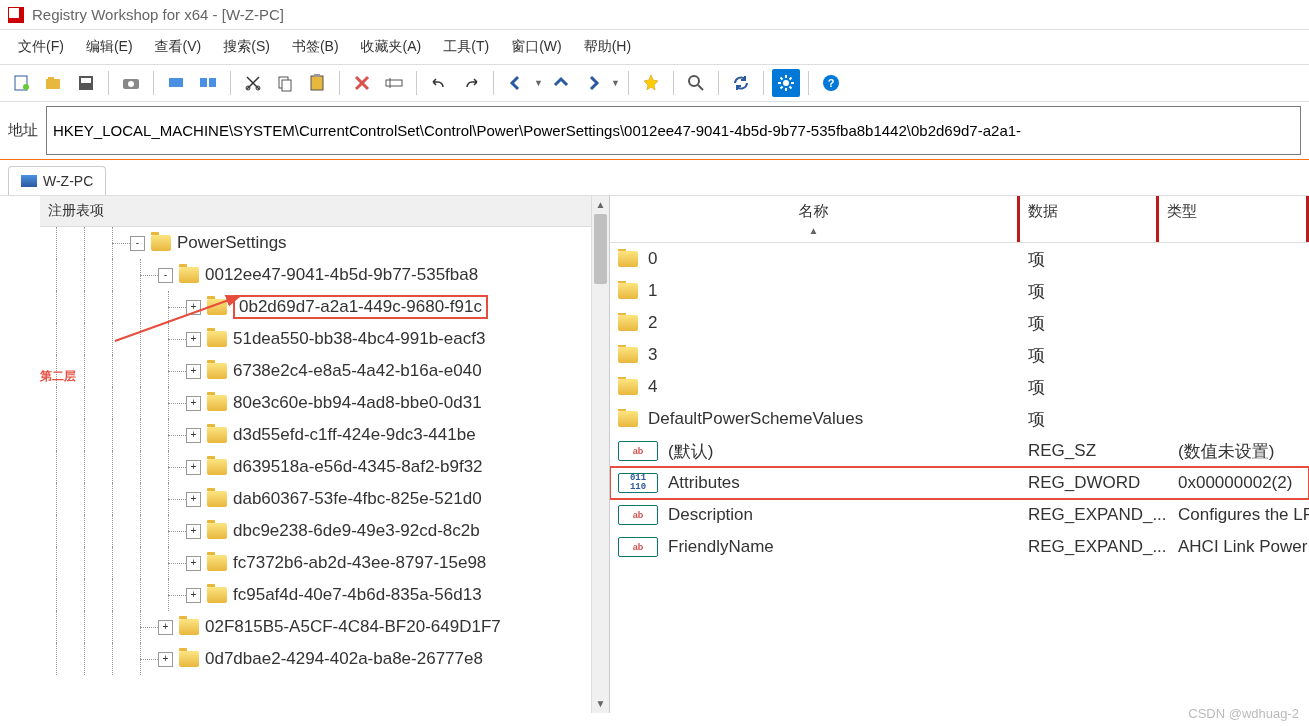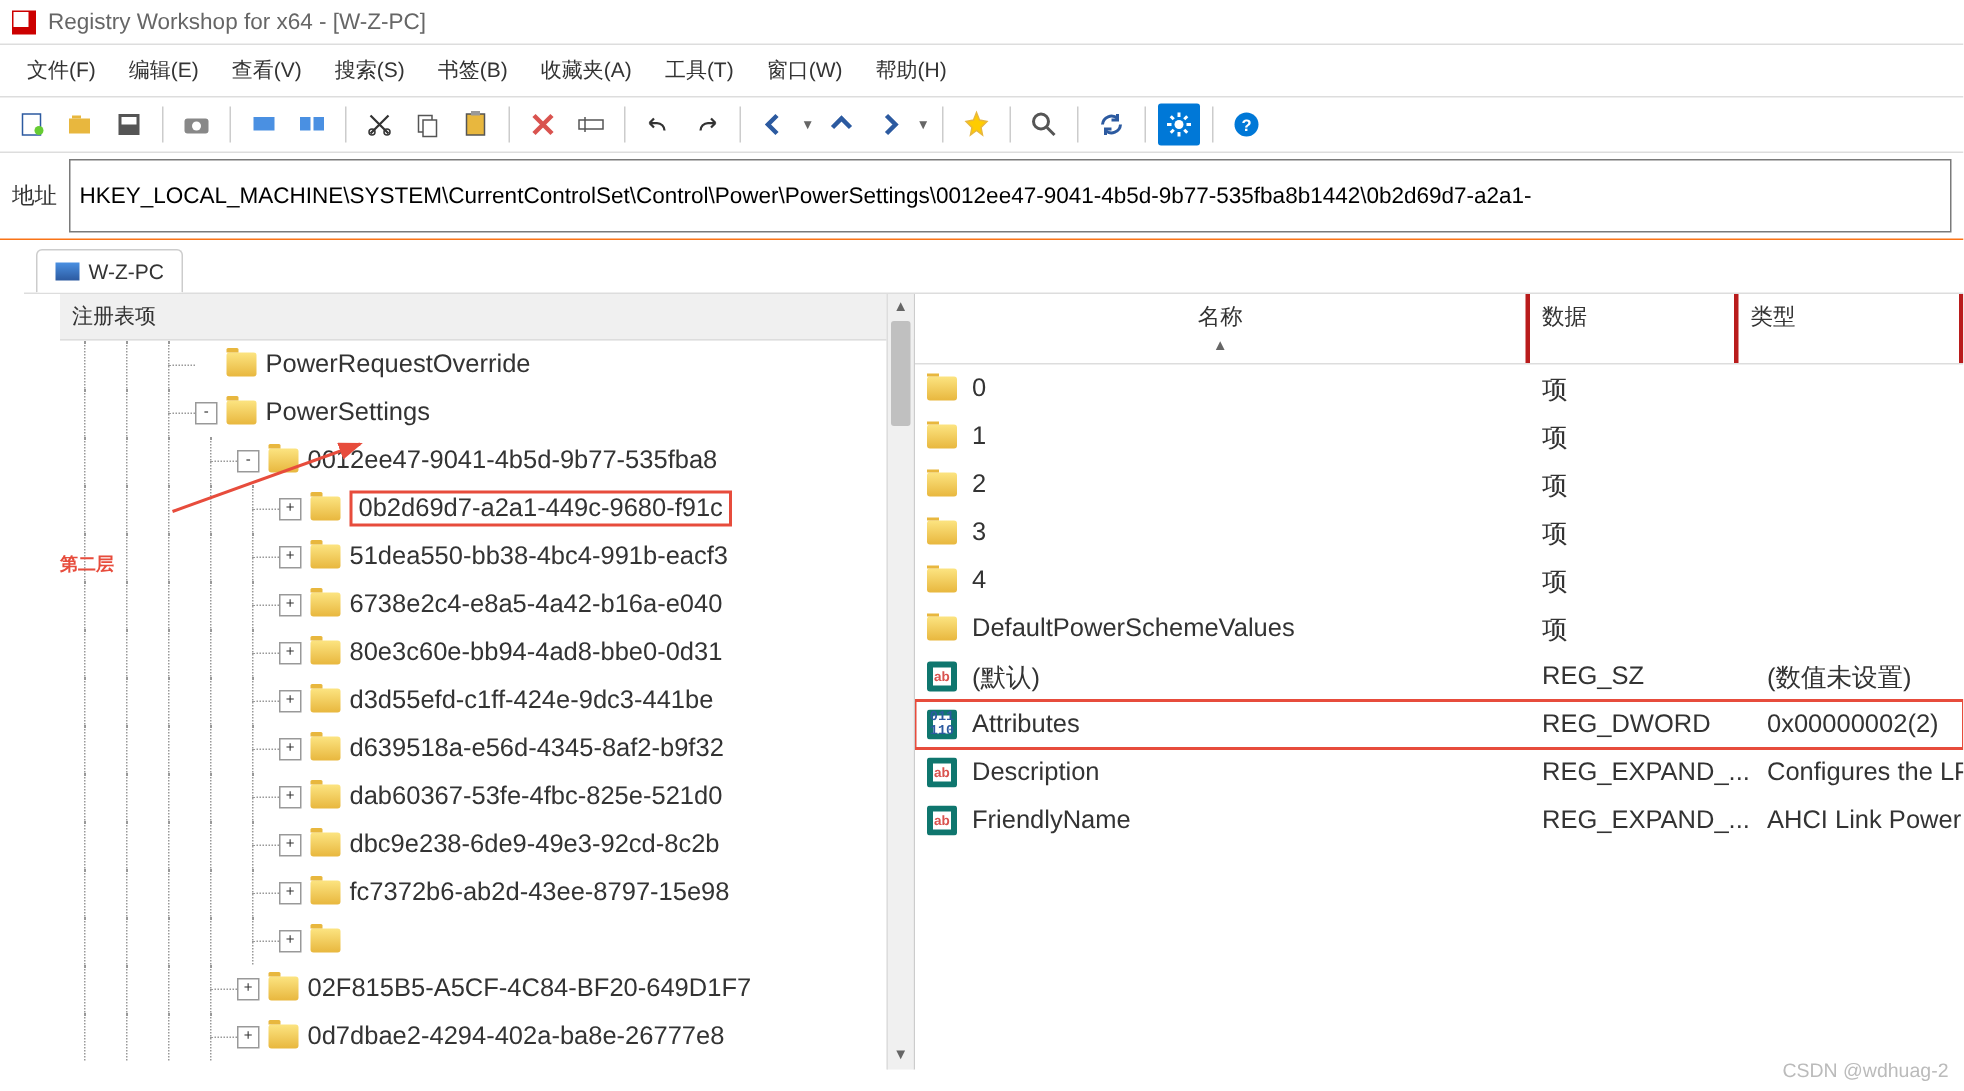--- a/index.html
+++ b/index.html
@@ -9,21 +9,21 @@
 .titlebar-icon::before { content: ""; display: block; width: 10px; height: 10px; background: #fff; margin: 1px; position: relative; }
 .title-text { color: #666; font-size: 15px; }
 .menubar { display: flex; padding: 4px 8px; border-bottom: 1px solid #ddd; gap: 2px; }
 .menu-item { padding: 4px 10px; cursor: default; font-size: 14px; }
 .toolbar { display: flex; align-items: center; padding: 4px 8px; border-bottom: 1px solid #ddd; gap: 4px; }
 .tb-sep { width: 1px; height: 24px; background: #ccc; margin: 0 4px; }
 .tb-btn { width: 28px; height: 28px; display: flex; align-items: center; justify-content: center; cursor: pointer; border-radius: 2px; }
 .addressbar { display: flex; align-items: center; padding: 4px 8px; border-bottom: 1px solid #f97316; gap: 4px; }
 .addr-label { font-size: 15px; margin-right: 4px; }
 .addr-input { flex: 1; border: 1px solid #7a7a7a; padding: 15px 6px; font-size: 15px; font-family: inherit; }
-.tabs { display: flex; padding: 6px 8px 0 8px; gap: 4px; border-bottom: 1px solid #ddd; margin-left: 16px; }
+.tabs { display: flex; padding: 6px 8px 0 8px; gap: 4px; border-bottom: 1px solid #ddd; }
 .tab { display: flex; align-items: center; padding: 6px 12px; border: 1px solid #ccc; border-bottom: none; border-radius: 4px 4px 0 0; background: #fff; gap: 6px; cursor: pointer; }
 .tab-icon { width: 16px; height: 12px; background: linear-gradient(#4a90e2,#2c5aa0); display: inline-block; }
 .main { display: flex; height: calc(100% - 210px); padding-left: 40px; }
 .left-panel { width: 570px; border-right: 1px solid #ccc; display: flex; flex-direction: column; position: relative; }
 .panel-header { padding: 6px 8px; background: #f0f0f0; border-bottom: 1px solid #ddd; font-size: 14px; }
 .tree { flex: 1; overflow: hidden; position: relative; }
 .tree-row { display: flex; align-items: center; height: 32px; white-space: nowrap; cursor: default; }
 .expander { width: 15px; height: 15px; border: 1px solid #999; display: flex; align-items: center; justify-content: center; font-size: 10px; line-height: 1; margin-right: 6px; cursor: pointer; background: #fff; flex-shrink: 0; }
 .expander.blank { border: none; }
 .folder-icon { width: 20px; height: 16px; background: linear-gradient(#fce481,#e8b73e); border-radius: 2px; margin-right: 6px; flex-shrink: 0; position: relative; }
@@ -40,21 +40,21 @@
 .right-panel { flex: 1; display: flex; flex-direction: column; overflow: hidden; }
 .list-header { display: flex; background: #fff; border-bottom: 1px solid #ddd; font-size: 15px; }
 .list-header .col { padding: 6px 8px; border-right: 3px solid #b91c1c; flex-direction: column; }
 .col-name { width: 410px; display:flex; align-items:center; gap:4px; }
 .col-type { width: 150px; }
 .col-data { flex: 1; }
 .sort-arr { font-size: 10px; color: #666; }
 .list-body { flex: 1; overflow: hidden; }
 .list-row { display: flex; align-items: center; height: 32px; font-size: 17px; cursor: default; }
 .list-row .col { padding: 0 8px; overflow: hidden; white-space: nowrap; }
-.val-icon { width: 20px; height: 20px; margin-right: 6px; flex-shrink: 0; display: inline-flex; align-items: center; justify-content: center; border: 4px solid #0f766e; border-radius: 2px; font-size: 9px; background:#fff;text-align:right; }
+.val-icon { width: 40px; height: 20px; margin-right: 6px; flex-shrink: 0; display: inline-flex; align-items: center; justify-content: center; border: 1px solid #0f766e; border-radius: 2px; font-size: 9px; background:#fff;text-align:right; }
 .val-icon.str { color: #d9534f; }
 .val-icon.bin { color: #2c5aa0; }
 .highlighted-row { outline: 2px solid #e74c3c; outline-offset: -1px; }
 .watermark { position: absolute; right: 10px; bottom: 6px; color: #bbb; font-size: 13px; }
 .tree-lines { padding-left: 6px; display:flex; align-items:center; flex-shrink:0; }
 .line-seg { width: 28px; height: 32px; position: relative; flex-shrink:0; }
 .line-seg::before { content:""; position:absolute; left:10px; top:0; bottom:0; border-left:1px dotted #999; }
 .line-seg.h::after { content:""; position:absolute; left:10px; right:0; top:50%; border-top:1px dotted #999; }
 svg.ti { width: 20px; height: 20px; }
 </style>
@@ -237,30 +237,20 @@
         </defs>
       <line x1="5" y1="55" x2="130" y2="10" stroke="#e74c3c" stroke-width="2" marker-end="url(#ah)"></line>
     </svg>
     <div class="tree" id="tree">
         <div class="tree-row">
           <div class="tree-lines">
             <div class="line-seg"></div>
             <div class="line-seg"></div>
             <div class="line-seg h"></div>
           </div>
-          <div class="expander blank"></div>
-          <div class="folder-icon"></div>
-          <div class="tree-label">PowerRequestOverride</div>
-        </div>
-        <div class="tree-row">
-          <div class="tree-lines">
-            <div class="line-seg"></div>
-            <div class="line-seg"></div>
-            <div class="line-seg h"></div>
-          </div>
           <div class="expander">-</div>
           <div class="folder-icon"></div>
           <div class="tree-label">PowerSettings</div>
         </div>
         <div class="tree-row">
           <div class="tree-lines">
             <div class="line-seg"></div>
             <div class="line-seg"></div>
             <div class="line-seg"></div>
             <div class="line-seg h"></div>
@@ -380,20 +370,21 @@
         <div class="tree-row">
           <div class="tree-lines">
             <div class="line-seg"></div>
             <div class="line-seg"></div>
             <div class="line-seg"></div>
             <div class="line-seg"></div>
             <div class="line-seg h"></div>
           </div>
           <div class="expander">+</div>
           <div class="folder-icon"></div>
+          <div class="tree-label">fc95af4d-40e7-4b6d-835a-56d13</div>
         </div>
         <div class="tree-row">
           <div class="tree-lines">
             <div class="line-seg"></div>
             <div class="line-seg"></div>
             <div class="line-seg"></div>
             <div class="line-seg h"></div>
           </div>
           <div class="expander">+</div>
           <div class="folder-icon"></div>

